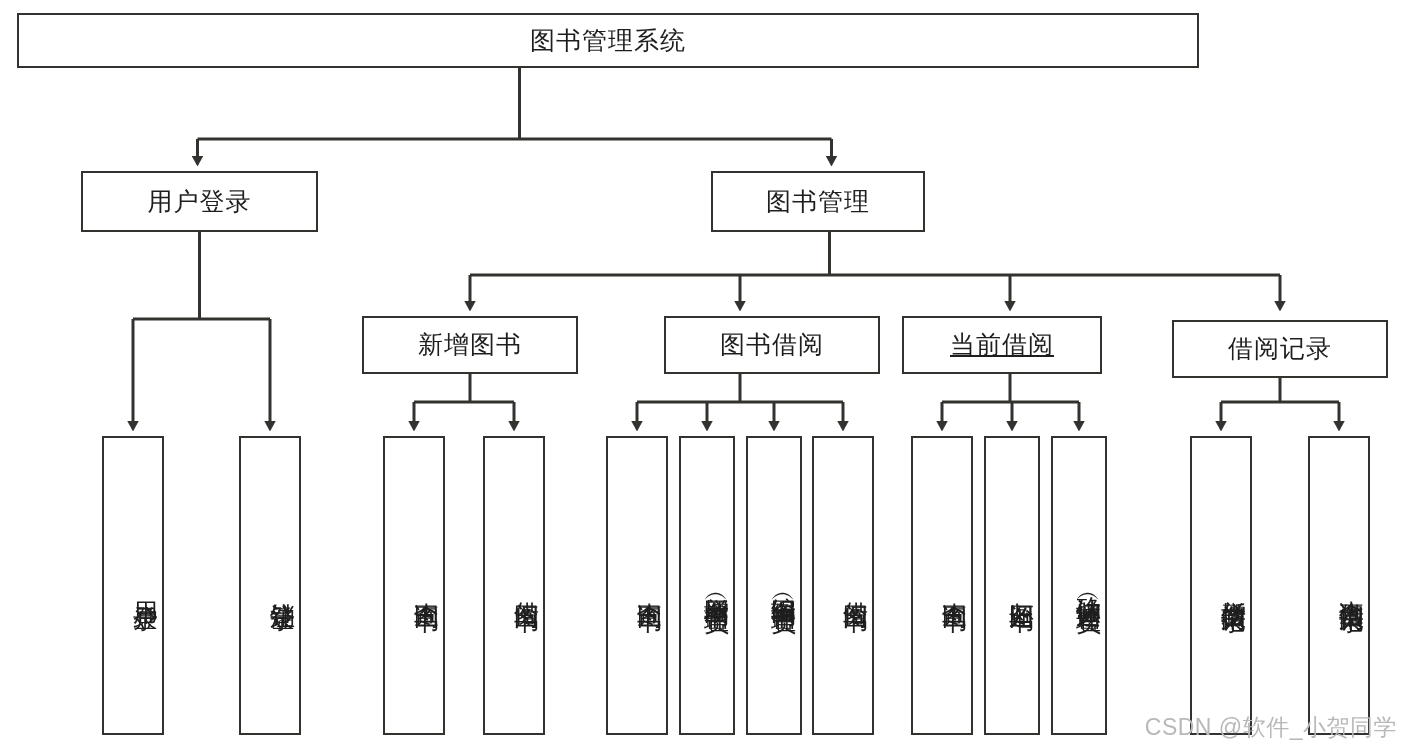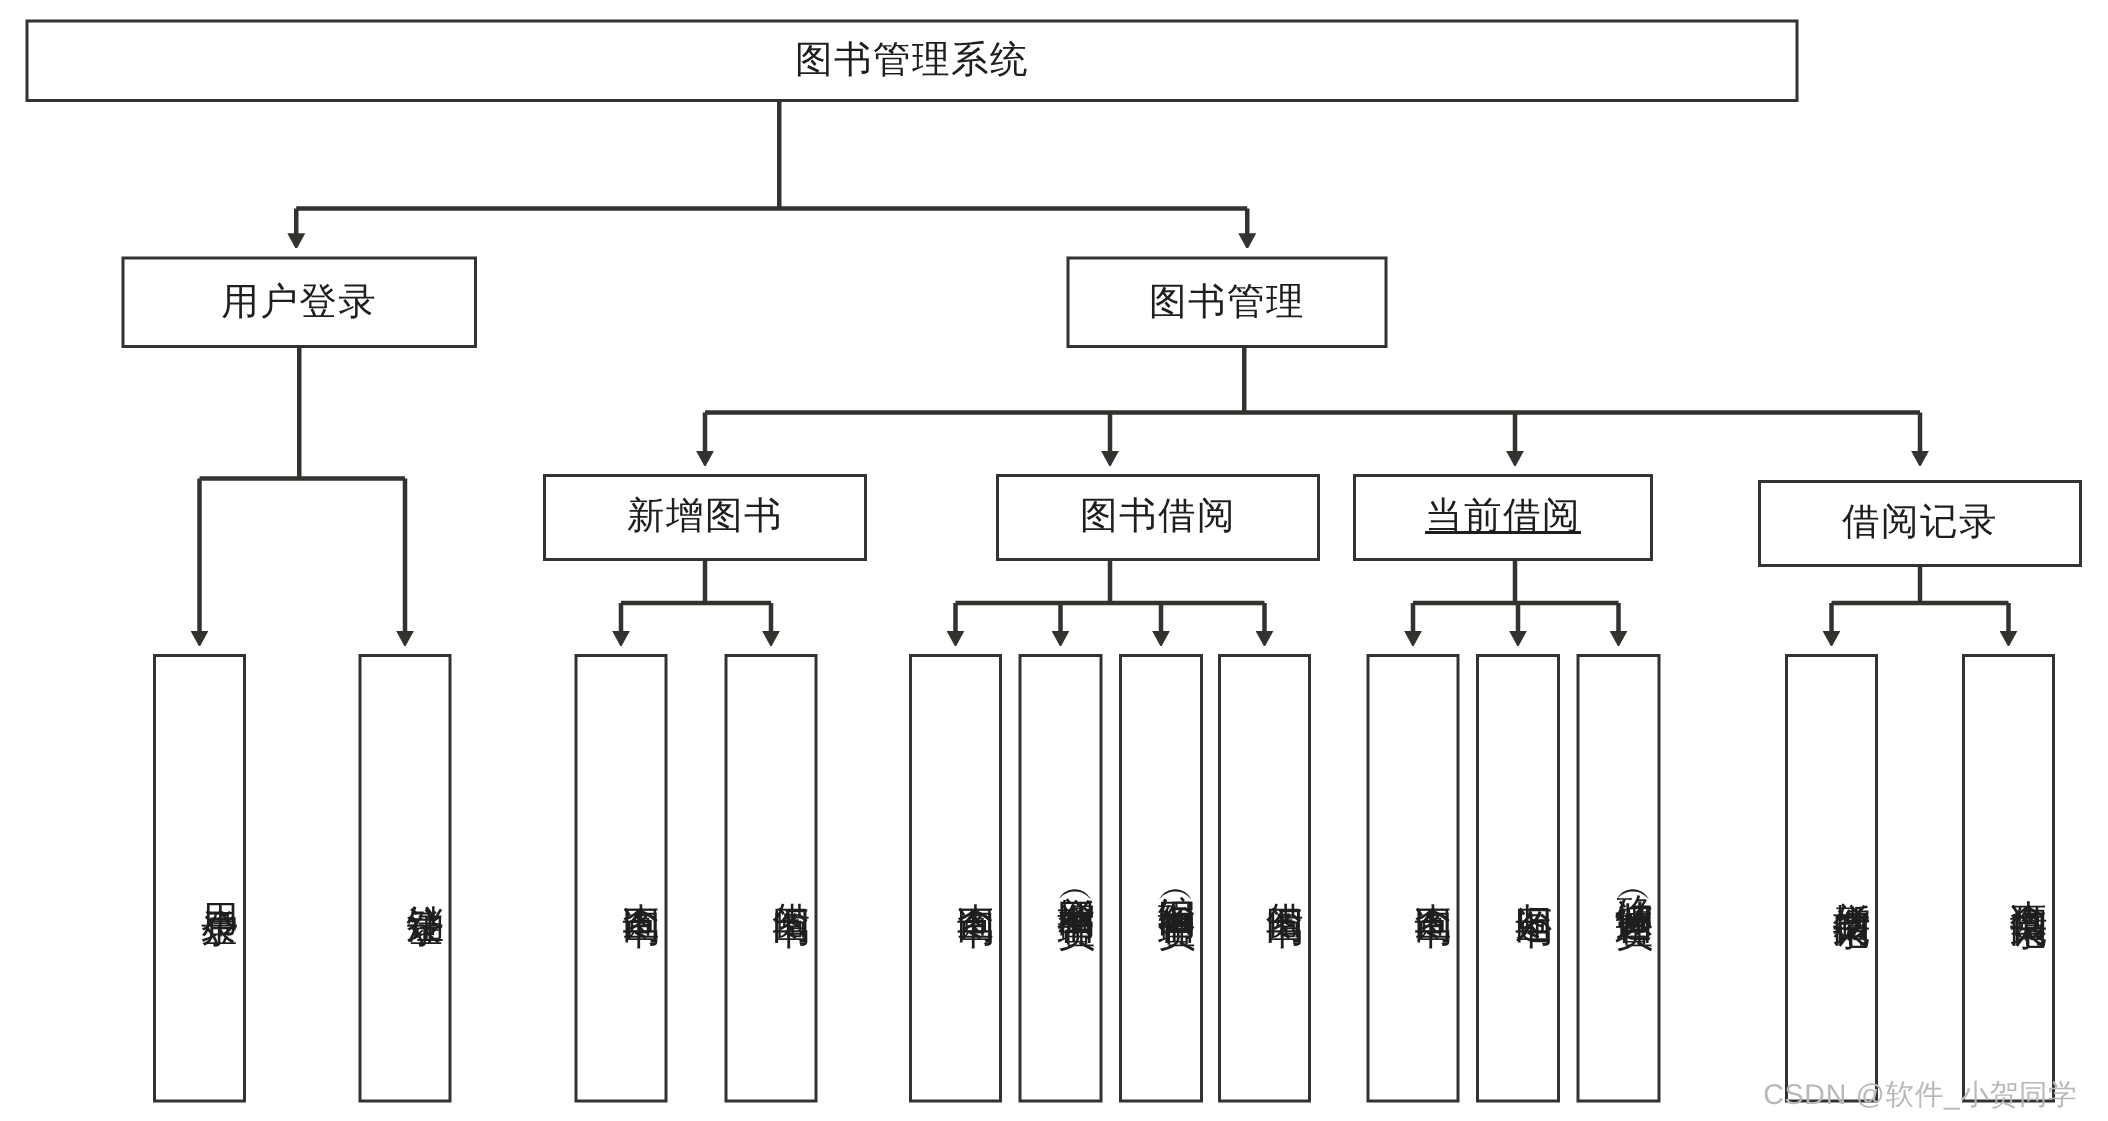--- a/index.html
+++ b/index.html
@@ -53,23 +53,23 @@
     align-items: flex-start;
     justify-content: center;
   }
   .node.vert .vlabel {
     writing-mode: vertical-rl;
     text-orientation: upright;
     display: block;
   }
   .watermark {
     position: absolute;
-    right: 20px;
+    right: 8px;
     bottom: 4px;
-    font-size: 19px;
+    font-size: 23px;
     color: #b8b8b8;
     letter-spacing: 0.5px;
     white-space: nowrap;
     font-family: "Liberation Sans", "DejaVu Sans", sans-serif;
   }
 </style>
 </head>
 <body>
 
 <div id="diagram-root">

